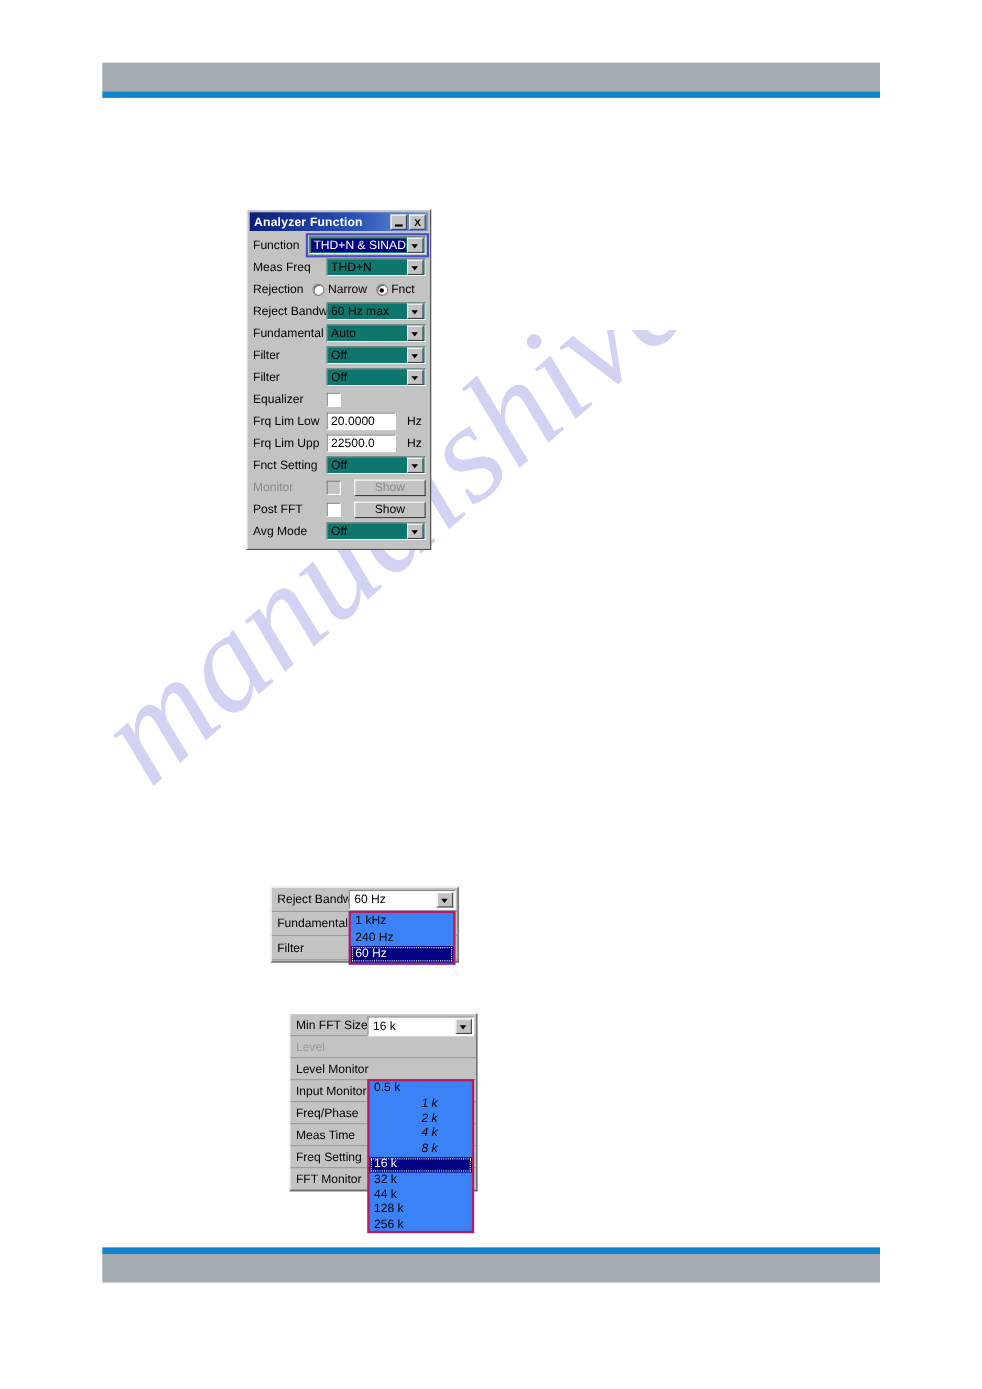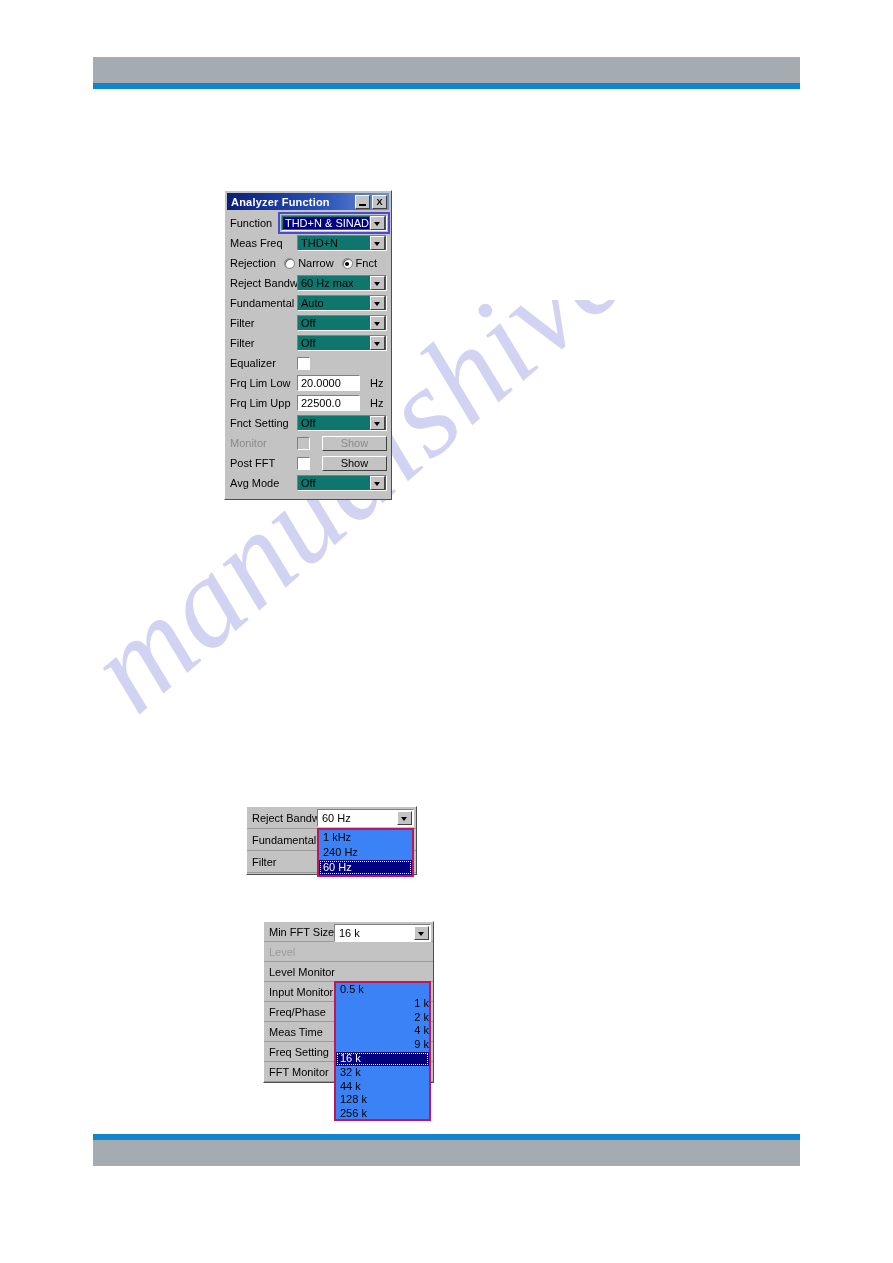--- a/index.html
+++ b/index.html
@@ -337,21 +337,21 @@
     color: #000000;
     white-space: nowrap;
     box-sizing: border-box;
   }
   .dd-item.sel {
     background: #000080;
     color: #ffffff;
     outline: 1px dotted #ffffff;
     outline-offset: -2px;
   }
-  .dd-item.right { text-align: right; padding-left: 16px; }
+  .dd-item.right { text-align: center; padding-left: 16px; font-style: italic; }
 
   .combo-top {
     position: absolute;
     height: 18px;
     background: #ffffff;
     border-top: 1px solid #808080;
     border-left: 1px solid #808080;
     border-right: 1px solid #ffffff;
     border-bottom: 1px solid #ffffff;
     box-sizing: border-box;
@@ -530,20 +530,20 @@
   <div class="combo-top" id="fft-combo" style="left:70px; top:2px; width:97px;">
     <span class="combo-val">16 k</span>
     <span class="arrow-btn"></span>
   </div>
 
   <div class="dropdown-list" id="fft-list" style="left: 70px; top: 21px; width: 97px; height: 140px; margin-top: 38px;">
       <div class="dd-item" style="height: 13.8px; line-height: 13.8px;">0.5 k</div>
       <div class="dd-item right" style="height: 13.8px; line-height: 13.8px;">1 k</div>
       <div class="dd-item right" style="height: 13.8px; line-height: 13.8px;">2 k</div>
       <div class="dd-item right" style="height: 13.8px; line-height: 13.8px;">4 k</div>
-      <div class="dd-item right" style="height: 13.8px; line-height: 13.8px;">9 k</div>
+      <div class="dd-item right" style="height: 13.8px; line-height: 13.8px;">8 k</div>
       <div class="dd-item sel" style="height: 13.8px; line-height: 13.8px;">16 k</div>
       <div class="dd-item" style="height: 13.8px; line-height: 13.8px;">32 k</div>
       <div class="dd-item" style="height: 13.8px; line-height: 13.8px;">44 k</div>
       <div class="dd-item" style="height: 13.8px; line-height: 13.8px;">128 k</div>
       <div class="dd-item" style="height: 13.8px; line-height: 13.8px;">256 k</div>
     </div>
 </div>
 
 </body></html>

